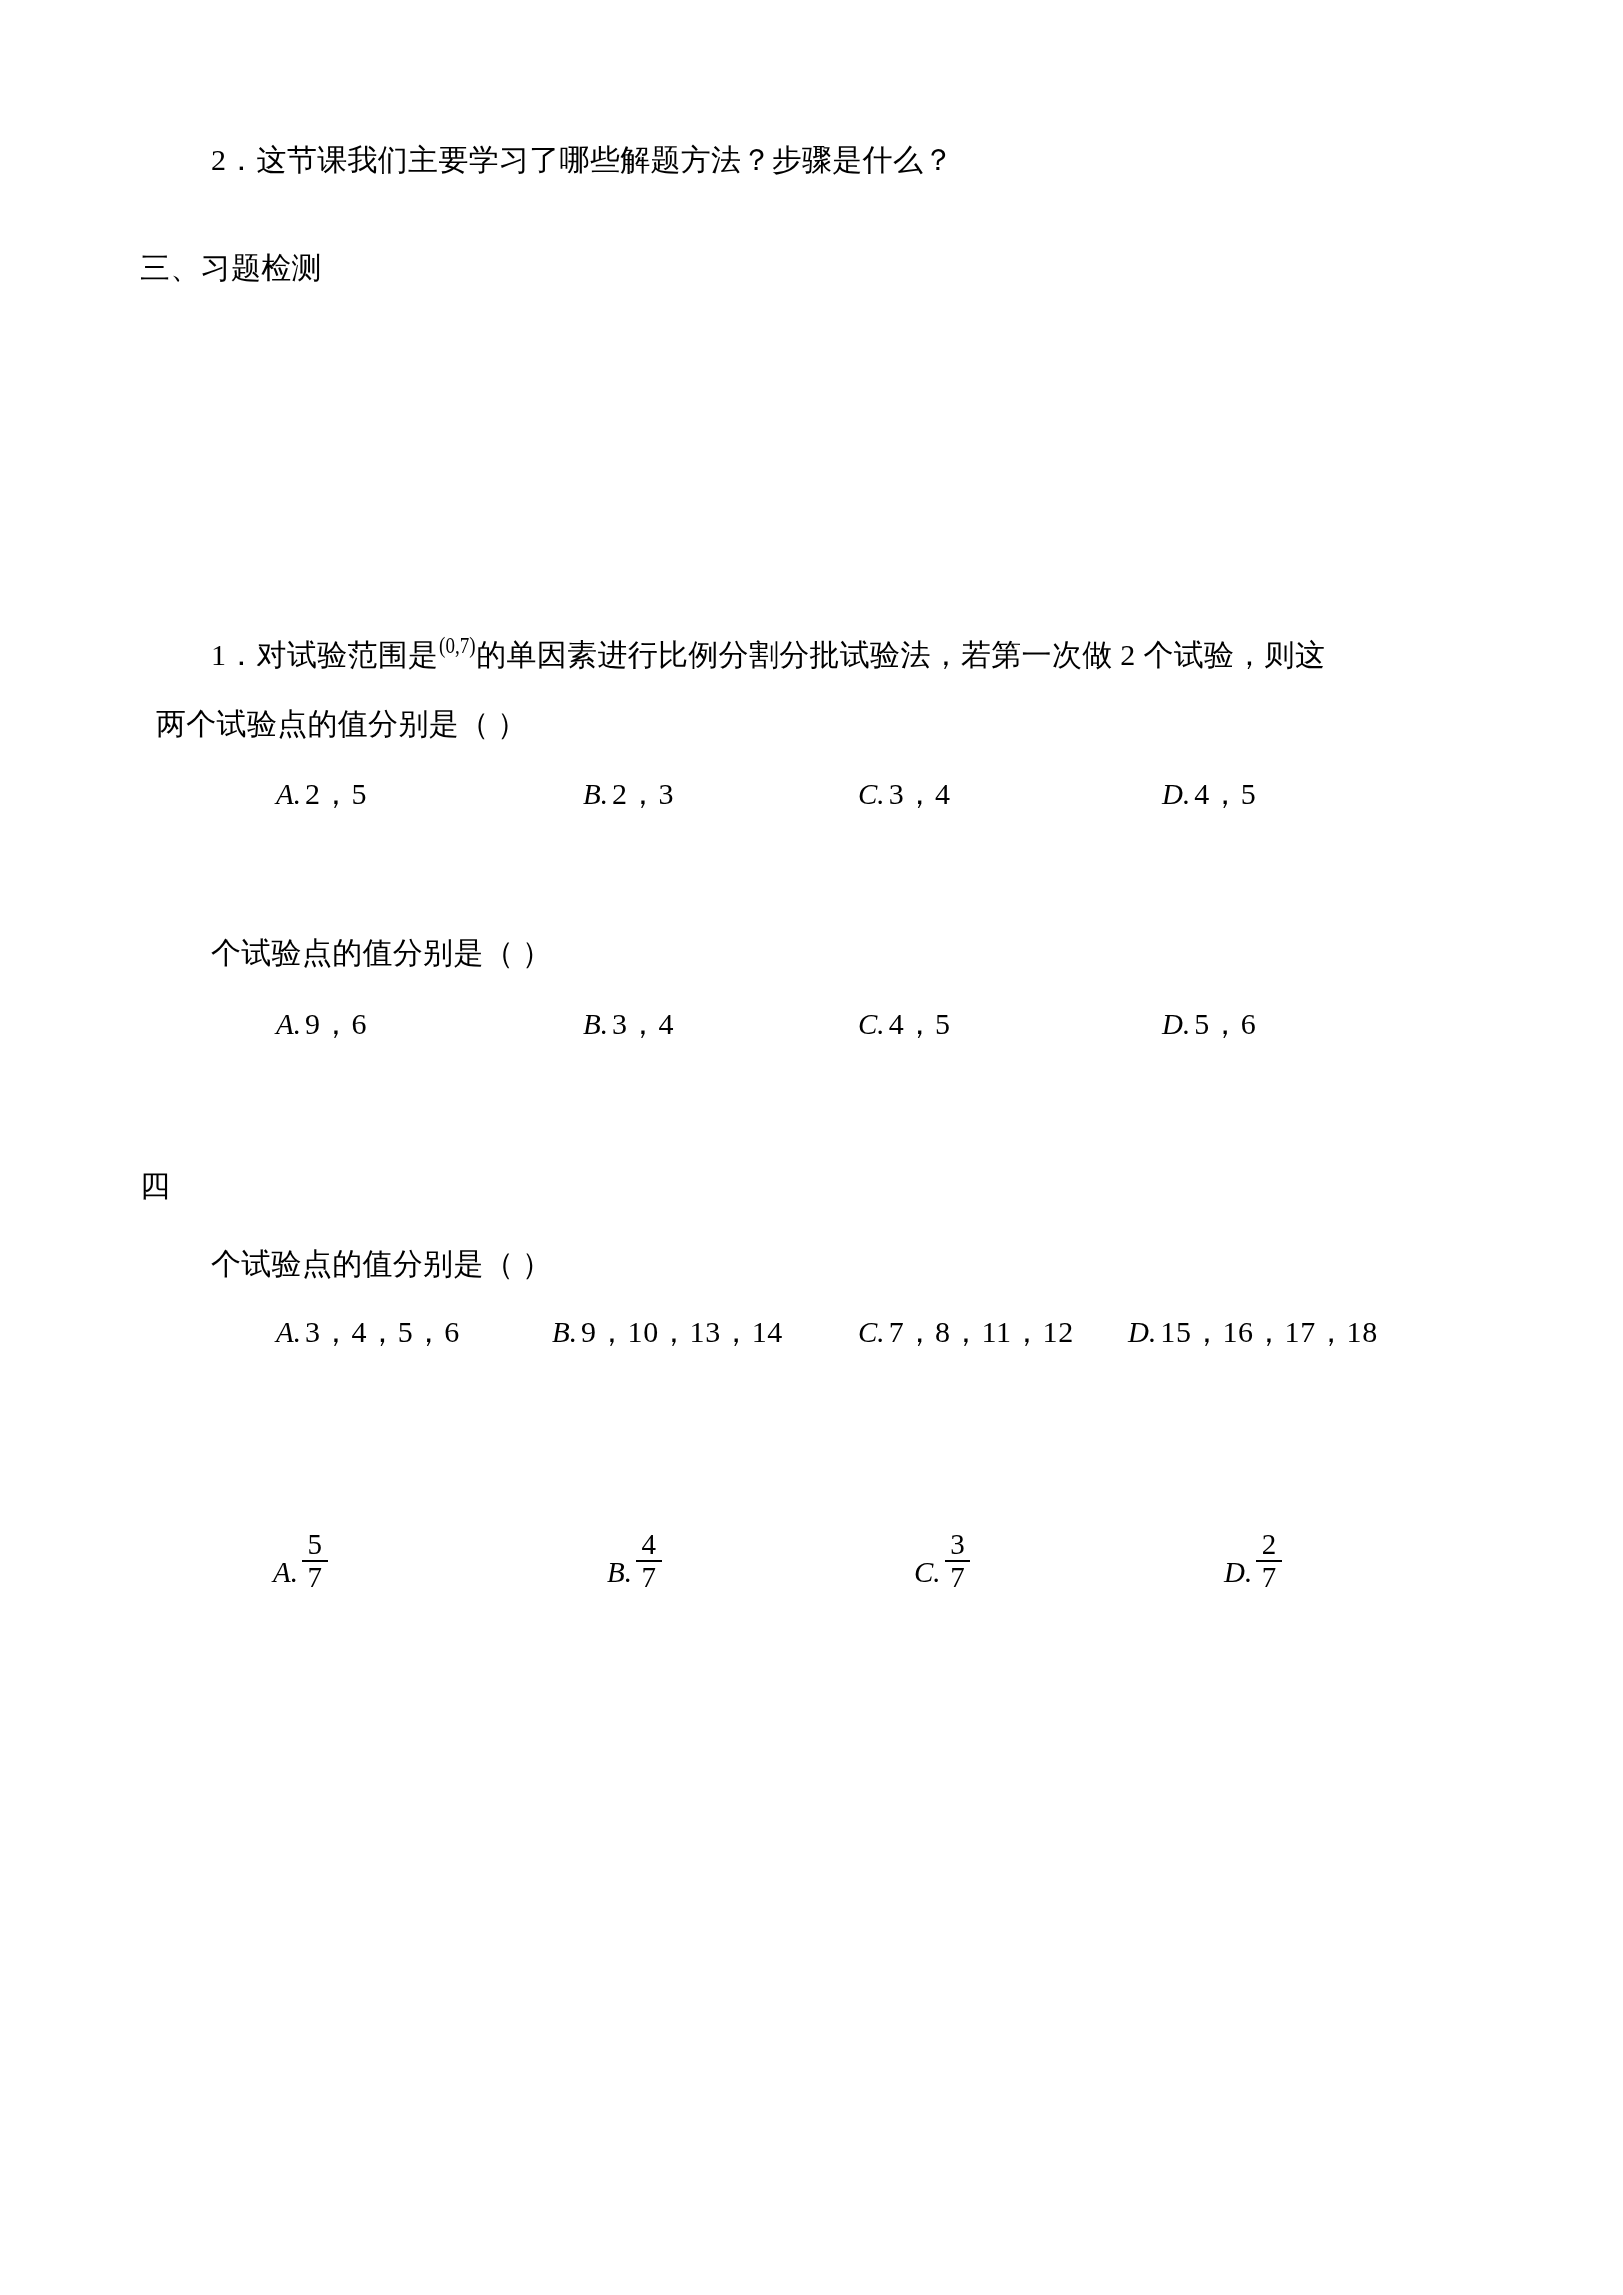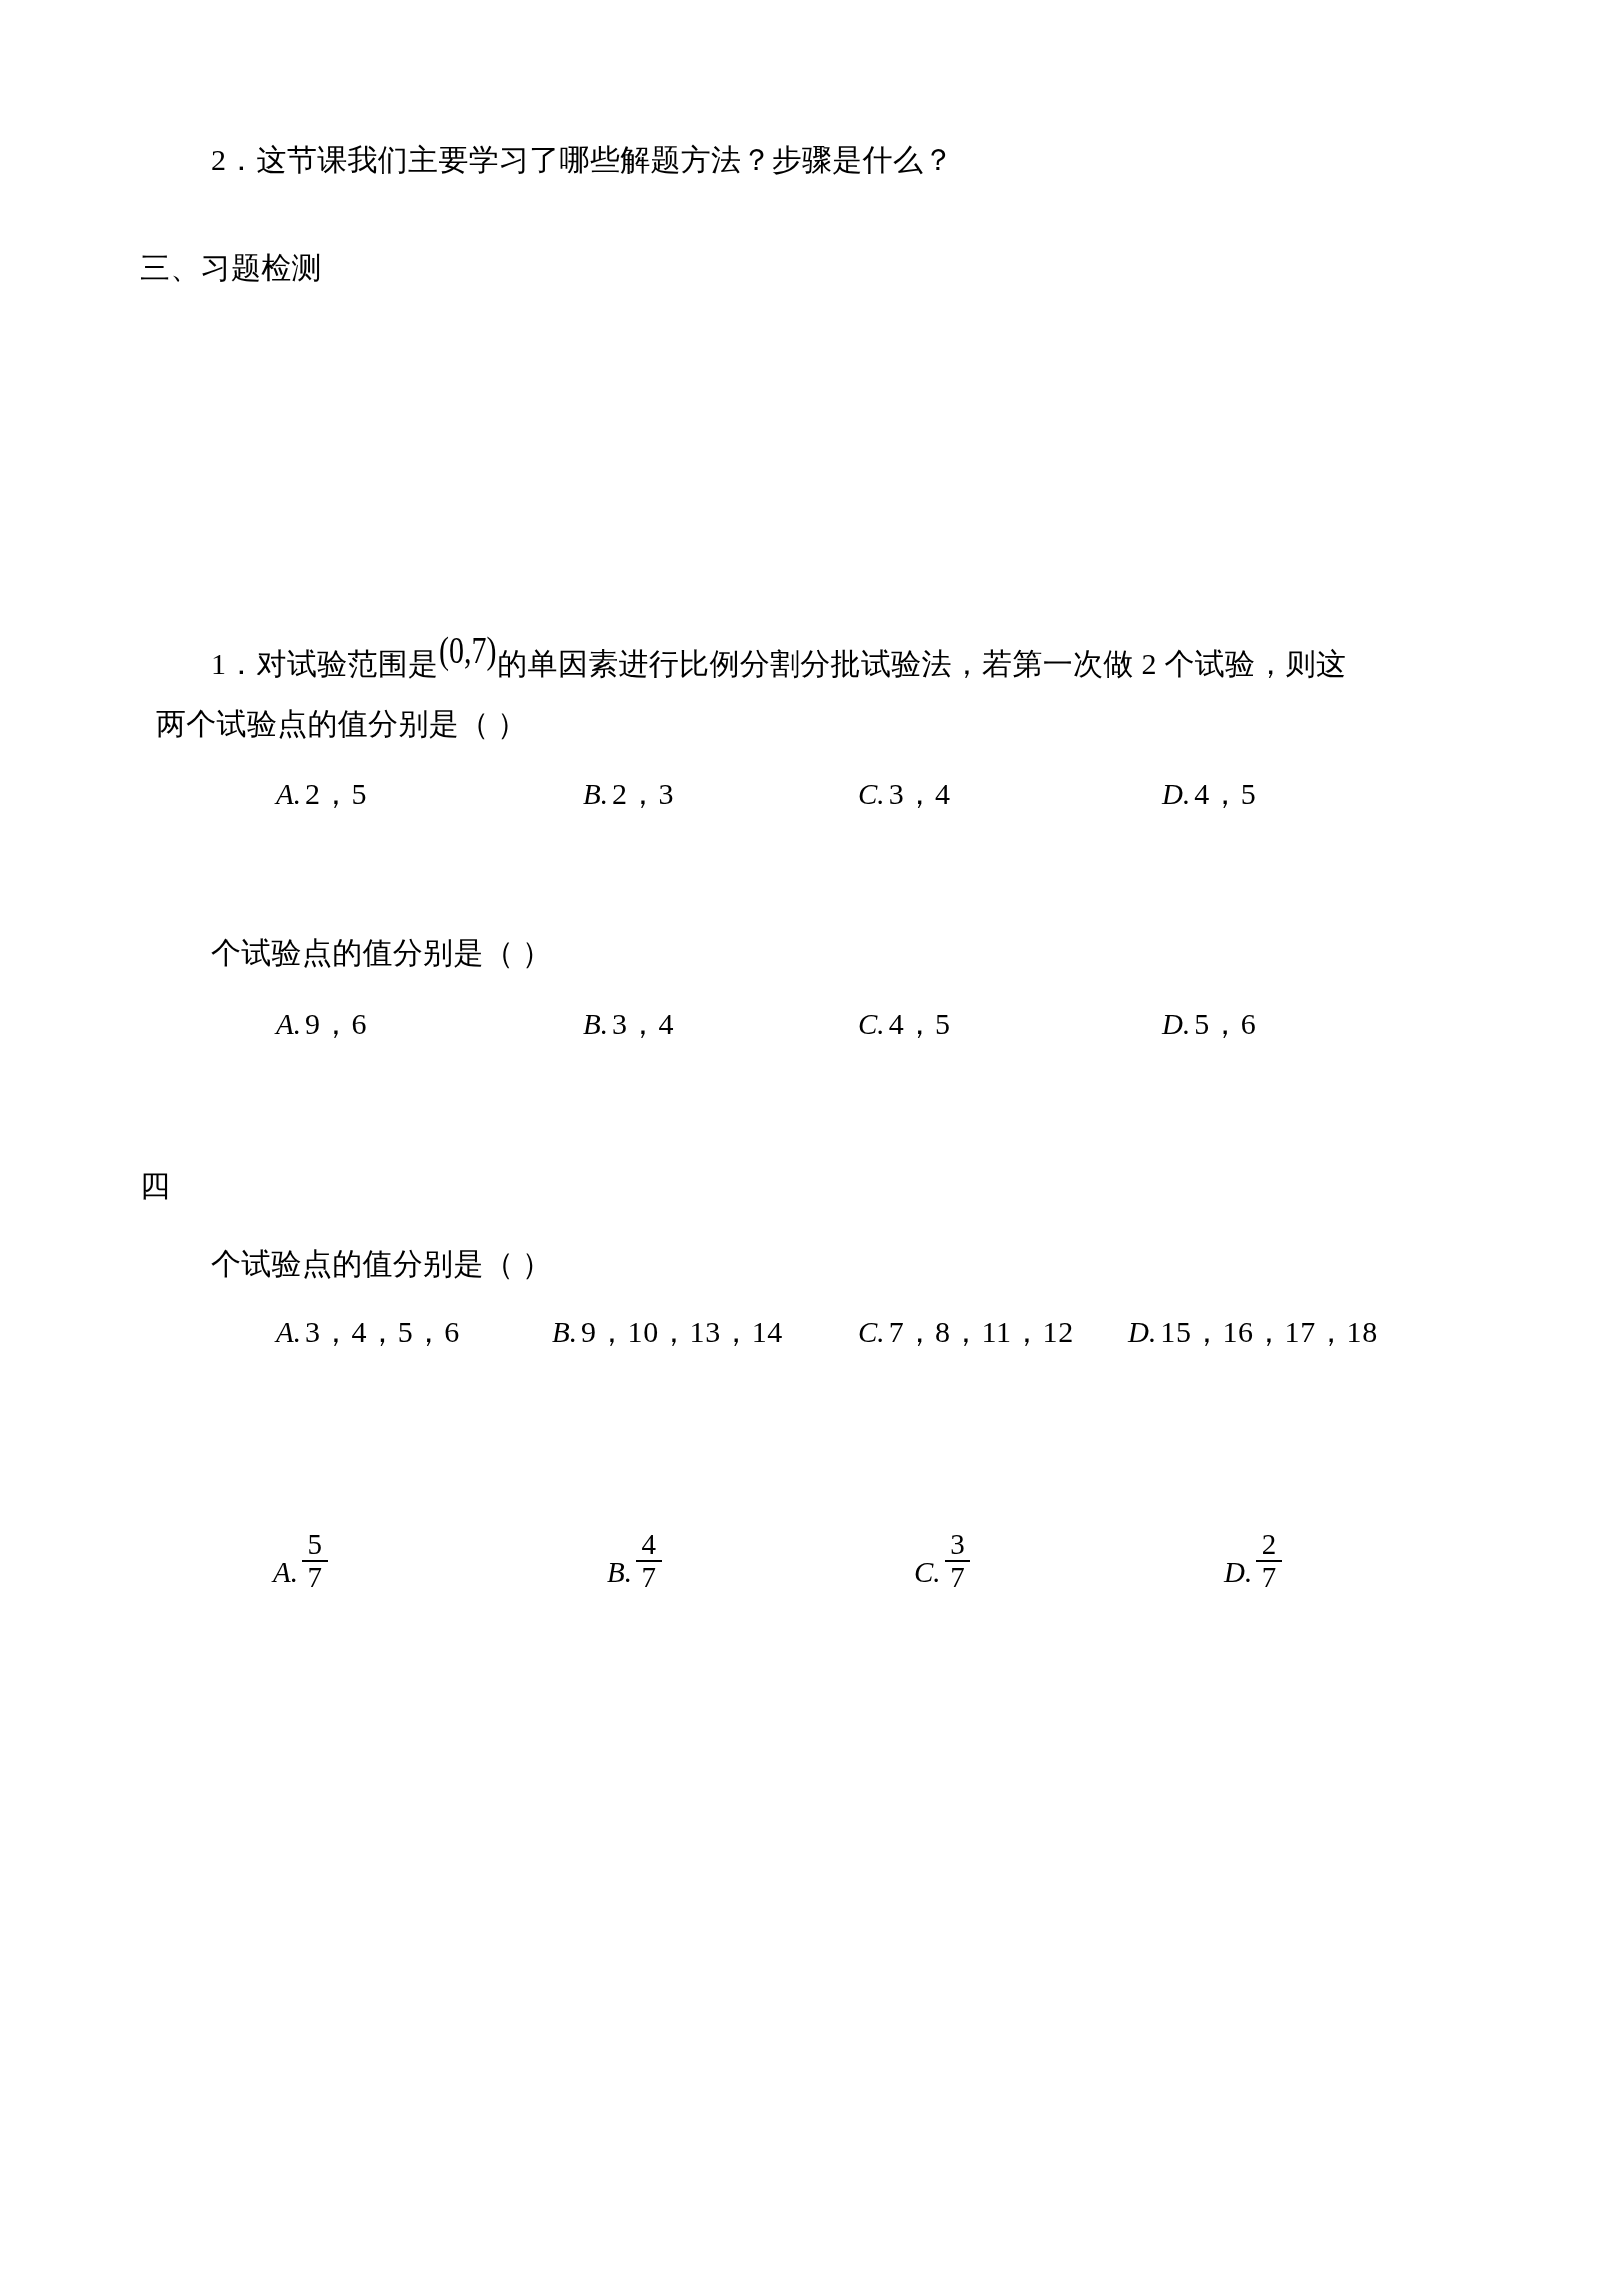--- a/index.html
+++ b/index.html
@@ -31,21 +31,21 @@
   }
 
   .cjk {
     font-family: "Liberation Serif", "DejaVu Serif", serif;
   }
 
   
   .mathtok {
     display: inline-block;
     font-family: "Liberation Serif", "DejaVu Serif", serif;
-    font-size: 30px;
+    font-size: 19px;
     vertical-align: 13.6px;
     letter-spacing: 0;
     padding: 0 0.7px;
   }
   .mathtok .par {
     display: inline-block;
     transform: scaleY(1.25);
     transform-origin: center;
   }
 

